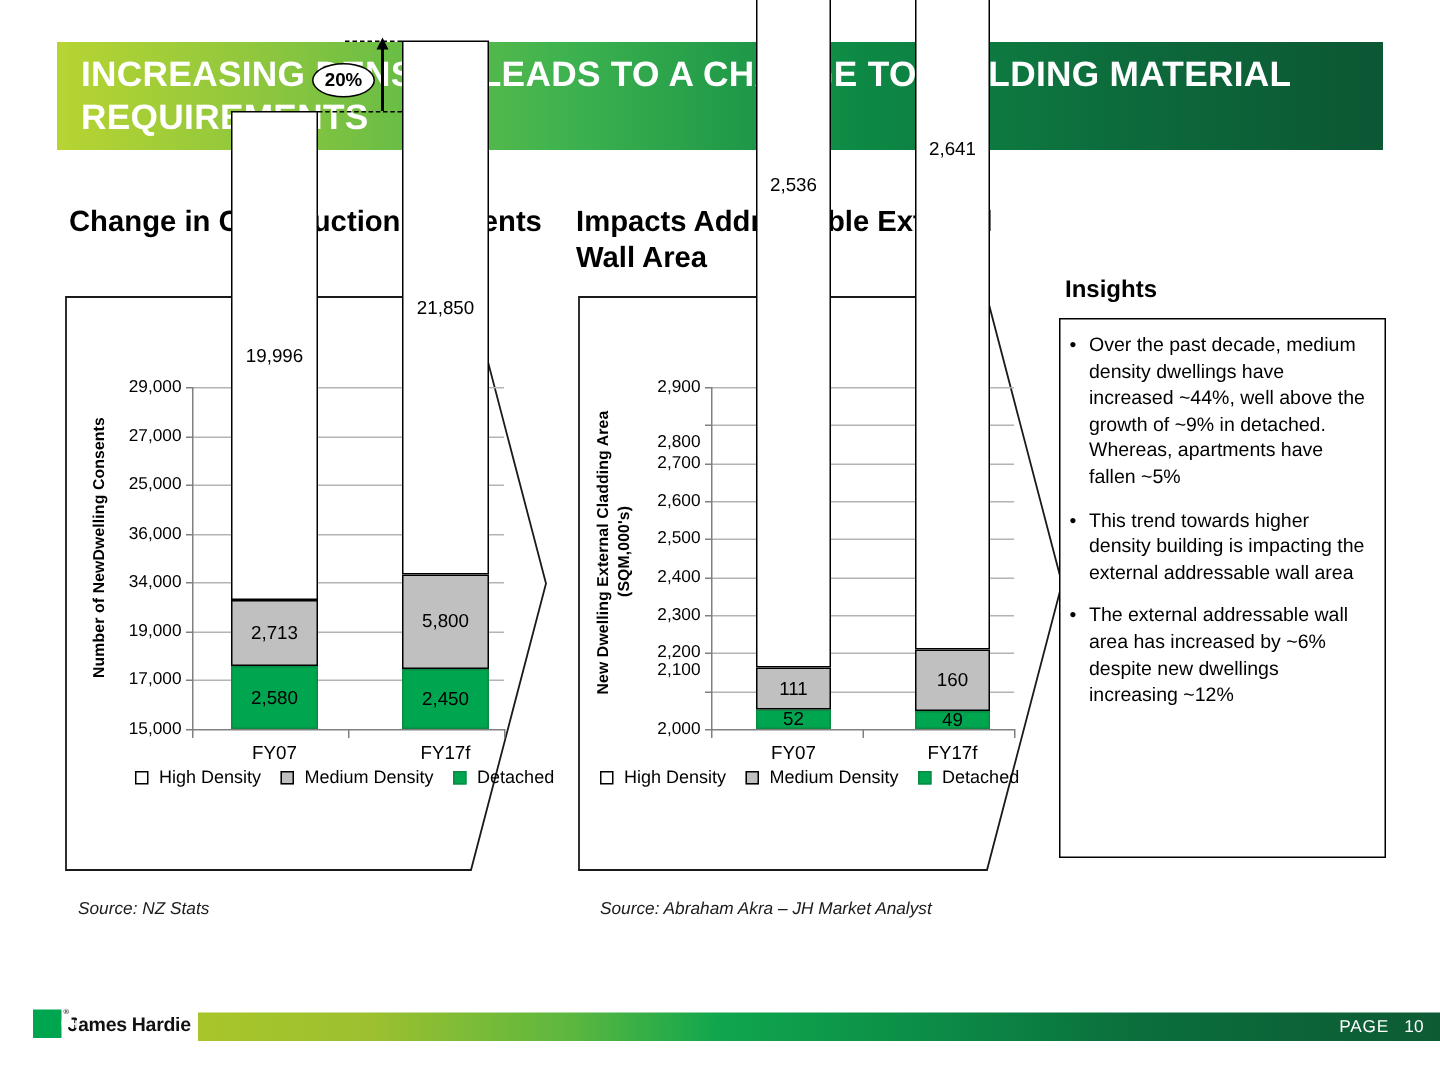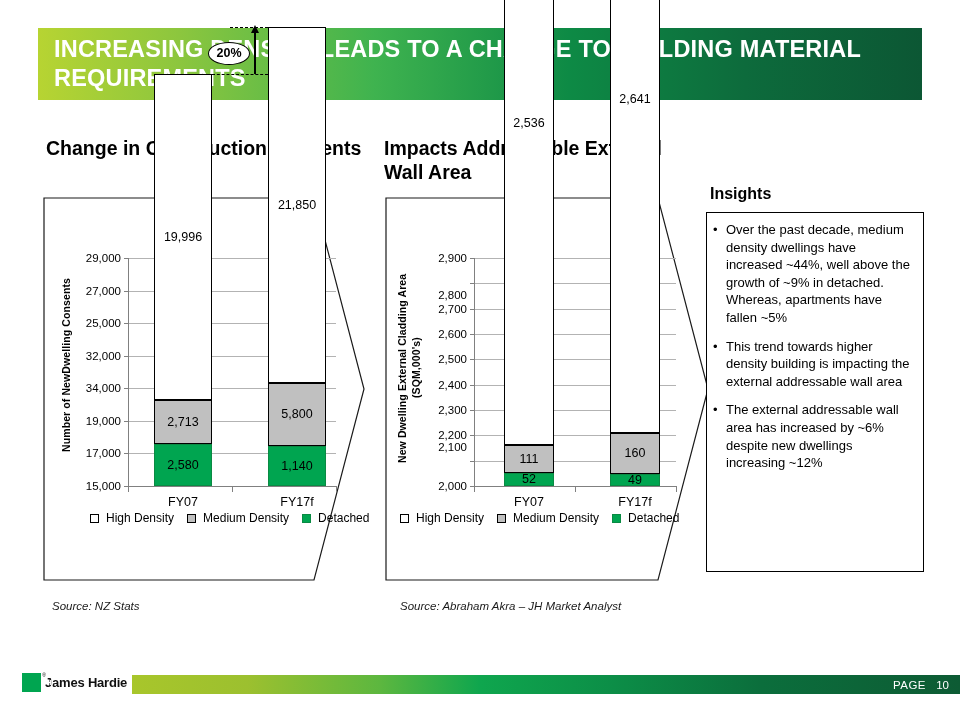--- a/index.html
+++ b/index.html
@@ -156,21 +156,21 @@
         <div class="gridline" style="top: 195.429px; width: 208px;"></div>
         <div class="ytick" style="top: 195.429px; right: 215px;">17,000</div>
         <div class="tickmark" style="top: 195.429px; left: -4px; width: 4px; background: rgb(128, 128, 128);"></div>
         <div class="gridline" style="top: 162.857px; width: 208px;"></div>
         <div class="ytick" style="top: 162.857px; right: 215px;">19,000</div>
         <div class="tickmark" style="top: 162.857px; left: -4px; width: 4px; background: rgb(128, 128, 128);"></div>
         <div class="gridline" style="top: 130.286px; width: 208px;"></div>
         <div class="ytick" style="top: 130.286px; right: 215px;">34,000</div>
         <div class="tickmark" style="top: 130.286px; left: -4px; width: 4px; background: rgb(128, 128, 128);"></div>
         <div class="gridline" style="top: 97.7143px; width: 208px;"></div>
-        <div class="ytick" style="top: 97.7143px; right: 215px;">32,000</div>
+        <div class="ytick" style="top: 97.7143px; right: 215px;">36,000</div>
         <div class="tickmark" style="top: 97.7143px; left: -4px; width: 4px; background: rgb(128, 128, 128);"></div>
         <div class="gridline" style="top: 65.1429px; width: 208px;"></div>
         <div class="ytick" style="top: 65.1429px; right: 215px;">25,000</div>
         <div class="tickmark" style="top: 65.1429px; left: -4px; width: 4px; background: rgb(128, 128, 128);"></div>
         <div class="gridline" style="top: 32.5714px; width: 208px;"></div>
         <div class="ytick" style="top: 32.5714px; right: 215px;">27,000</div>
         <div class="tickmark" style="top: 32.5714px; left: -4px; width: 4px; background: rgb(128, 128, 128);"></div>
         <div class="gridline" style="top: 0px; width: 208px;"></div>
         <div class="ytick" style="top: 0px; right: 215px;">29,000</div>
         <div class="tickmark" style="top: 0px; left: -4px; width: 4px; background: rgb(128, 128, 128);"></div>
@@ -181,21 +181,21 @@
           </div>
           <div class="seg med" style="top: 141.8px; height: 44.1831px;">
             <span>2,713</span>
           </div>
           <div class="seg high" style="top: -183.849px; height: 325.649px;">
             <span>19,996</span>
           </div>
         </div>
         <div class="bar" style="left: 140px; width: 58px; top: 0px; height: 228px;">
           <div class="seg det" style="top: 188.1px; height: 39.9px;">
-            <span>1,140</span>
+            <span>2,450</span>
           </div>
           <div class="seg med" style="top: 124.586px; height: 63.5143px;">
             <span>5,800</span>
           </div>
           <div class="seg high" style="top: -231.257px; height: 355.843px;">
             <span>21,850</span>
           </div>
         </div>
         <div class="xcat" style="left: 4px; width: 102px; top: 237px;">FY07</div>
         <div class="xcat" style="left: 118px; width: 102px; top: 237px;">FY17f</div>

